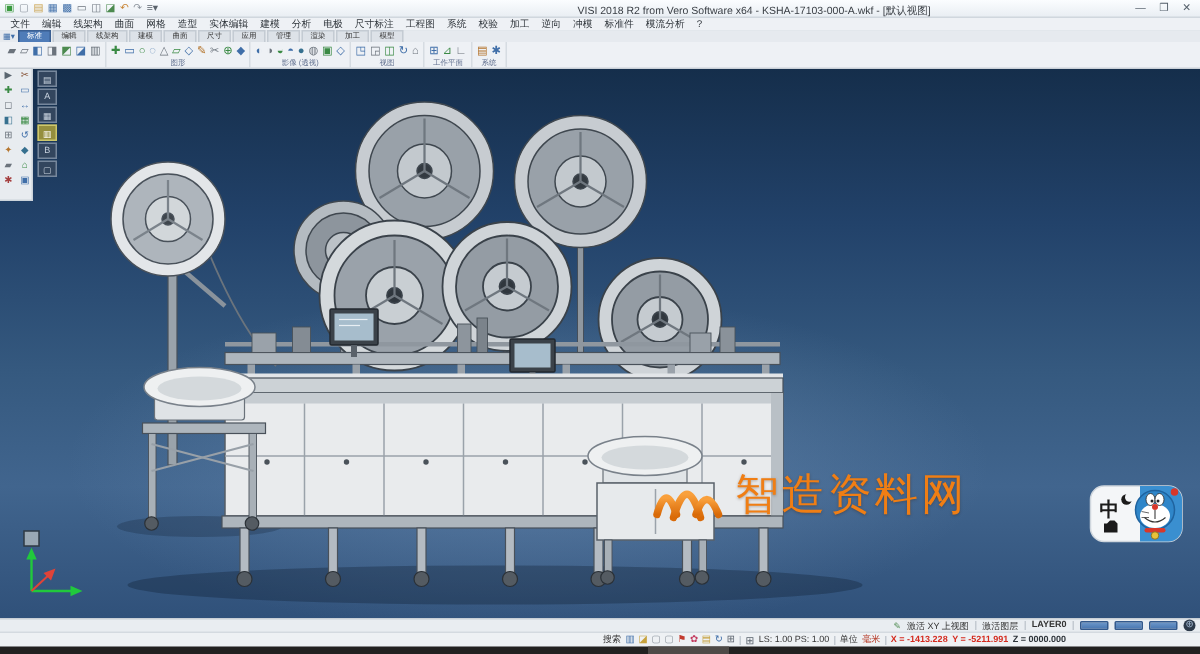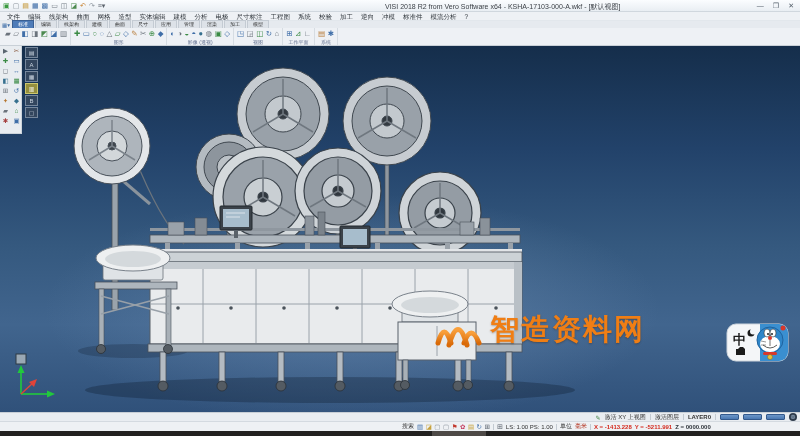--- a/index.html
+++ b/index.html
@@ -51,21 +51,21 @@
       radial-gradient(ellipse 55% 45% at 44% 72%, rgba(128,160,197,.42), rgba(128,160,197,0) 70%),
       linear-gradient(180deg,#152e4b 0%,#22426a 28%,#35597f 55%,#41658e 76%,#30517a 100%)}
   .machine-svg{position:absolute;left:0;top:0}
 
   .side-buttons{position:absolute;left:25px;top:1px;display:flex;flex-direction:column;gap:1px;z-index:5}
   .side-buttons .side-btn{width:13px;height:11px;background:#33465e;border:1px solid #76879c;
     color:#c8d2de;font-size:6px;display:flex;align-items:center;justify-content:center}
   .side-buttons .side-btn.active{background:#958f3e;border-color:#cdc76d;color:#fff}
 
   .watermark{position:absolute;left:433px;top:264px;display:flex;align-items:center;gap:7px;z-index:6}
-  .watermark-text{font-size:29px;font-weight:bold;letter-spacing:2px;
+  .watermark-text{font-size:29px;font-weight:normal;letter-spacing:2px;
     text-shadow:0 1px 2px rgba(60,30,0,.35);white-space:nowrap}
 
   .sticker{position:absolute;left:726px;top:272px;z-index:6}
   .triad{position:absolute;left:8px;top:306px;z-index:4}
 
   
   .statusrow1{position:absolute;top:412px;left:0;right:0;height:9px;background:#e9edf1;
     border-top:1px solid #c8cfd6;display:flex;align-items:center;justify-content:flex-end;
     gap:4px;padding-right:3px;font-size:6px;color:#333;z-index:10}
   .statusrow1 .layer-name{font-weight:bold}

